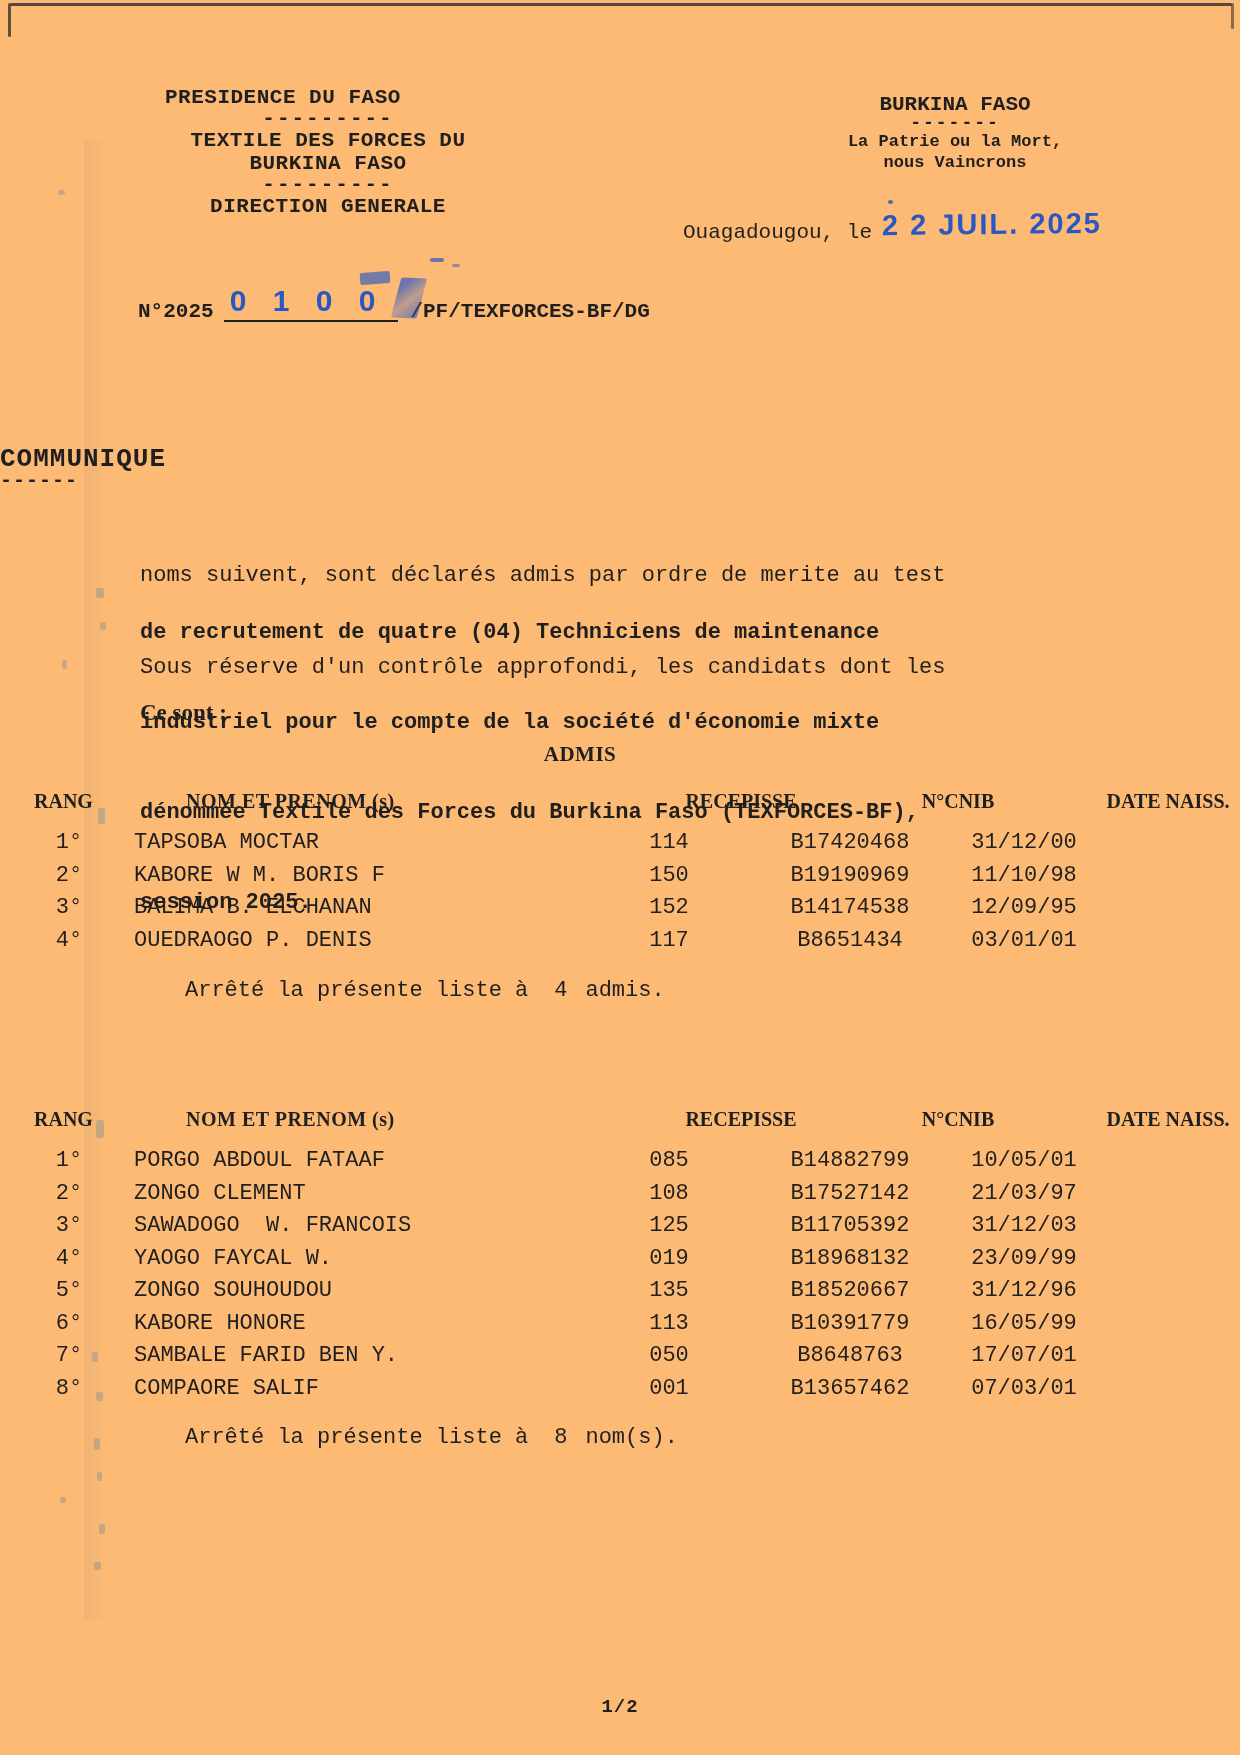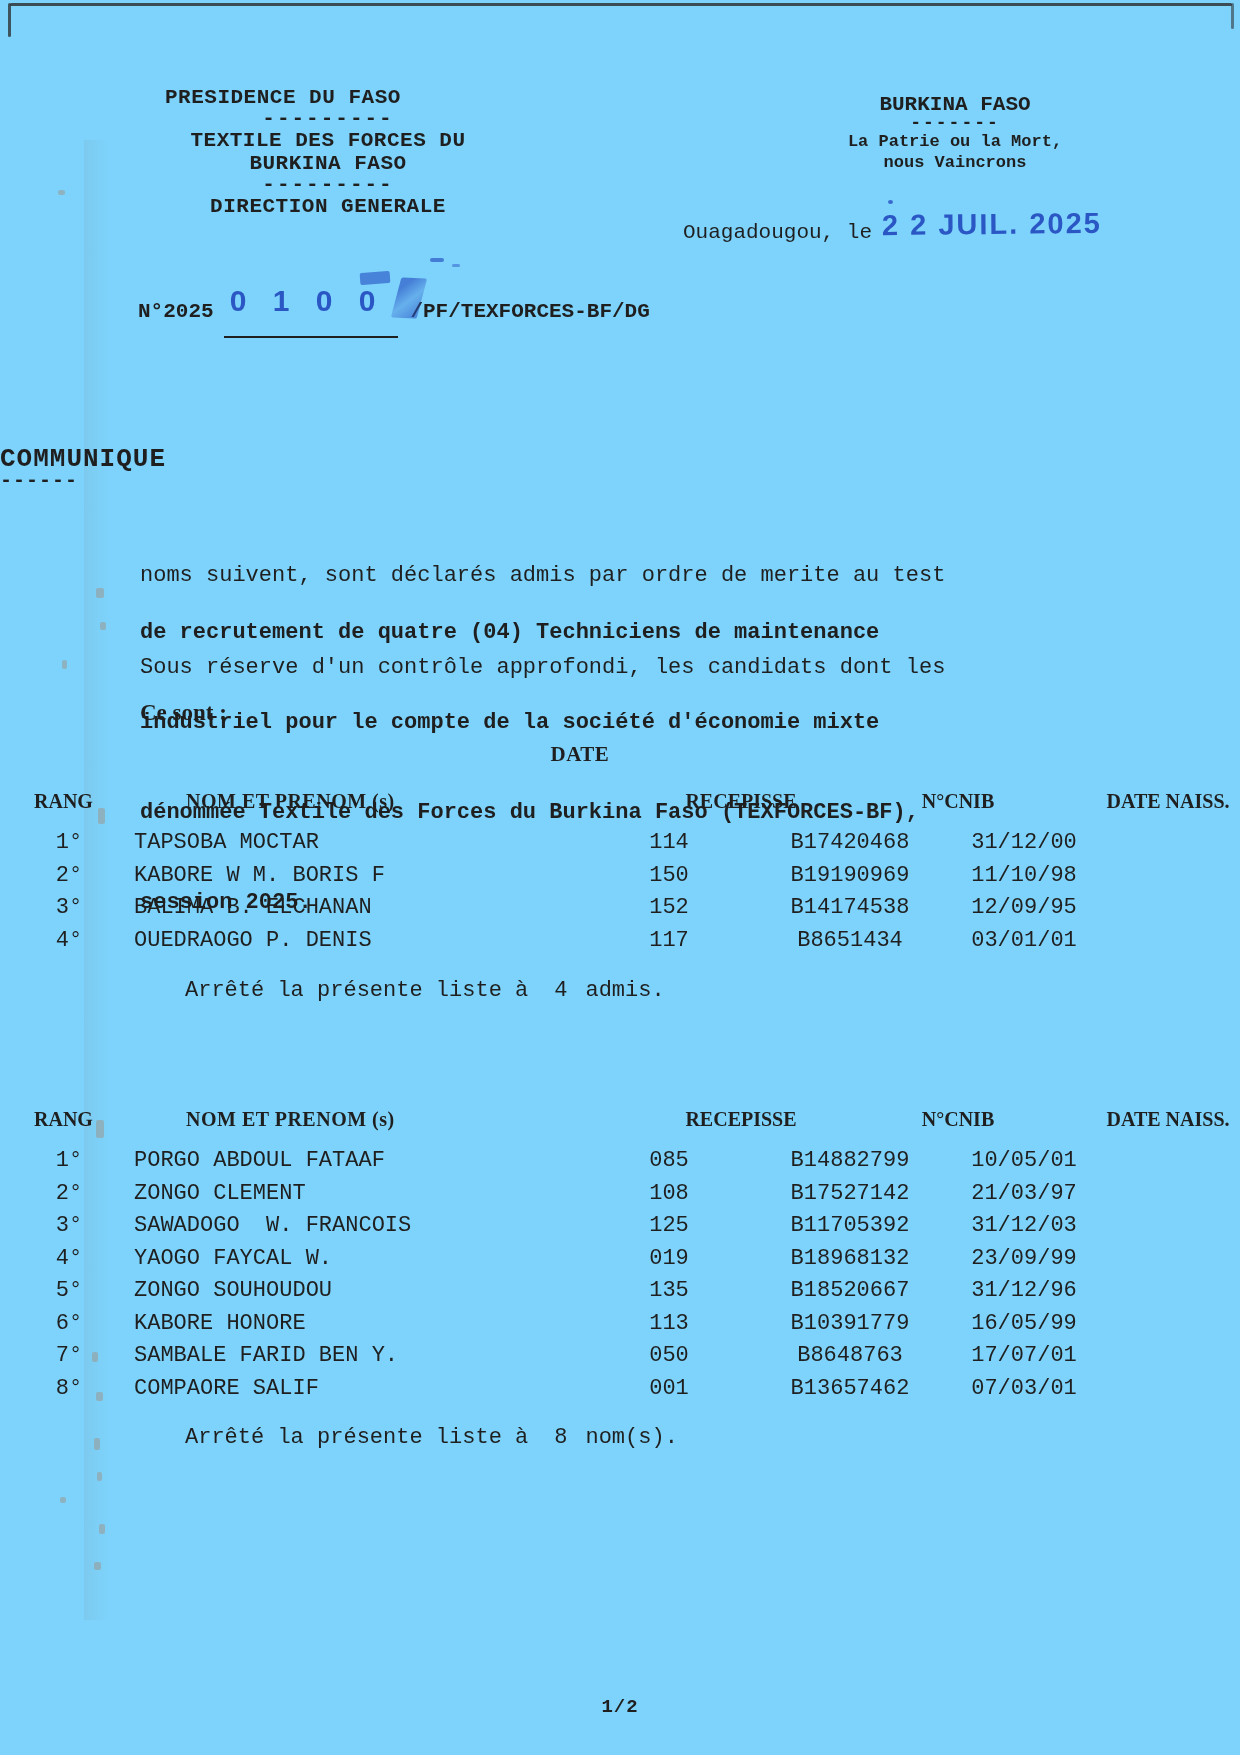--- a/index.html
+++ b/index.html
@@ -1,20 +1,20 @@
 <!DOCTYPE html>
 <html lang="fr"><head>
 <meta charset="utf-8">
 <style>
   html,body{margin:0;padding:0;background:#e9e9e7;}
   .page{
     position:relative;
     width:1240px;height:1755px;
     margin:0 auto;
-    background:#7dd3fc;
+    background:#fdba74;
     overflow:hidden;
     color:#1f1f1f;
     font-family:"Liberation Mono","DejaVu Sans Mono",monospace;
   }
   
   .scan-top{position:absolute;top:3px;left:10px;right:8px;height:3px;background:#2a2a2a;border-radius:3px;opacity:.8;}
   .scan-corner-l{position:absolute;top:3px;left:8px;width:3px;height:34px;background:#2a2a2a;border-radius:3px;opacity:.75;}
   .scan-corner-r{position:absolute;top:3px;right:6px;width:3px;height:26px;background:#2a2a2a;border-radius:3px;opacity:.55;}
   .scan-band{position:absolute;top:140px;left:84px;width:26px;height:1480px;
     background:linear-gradient(90deg,rgba(120,118,110,0.10),rgba(120,118,110,0.03) 60%,transparent);}
@@ -35,21 +35,21 @@
   .stamp-date{
     display:inline-block;margin-left:10px;position:relative;top:-4px;
     font-family:"Liberation Sans","DejaVu Sans",sans-serif;
     font-weight:bold;font-size:29px;letter-spacing:2px;
     color:#2b57c5;transform:rotate(-0.6deg);
   }
   .stamp-dot{position:absolute;top:200px;left:888px;width:5px;height:4px;background:#2b57c5;border-radius:50%;opacity:.85;}
 
   .refline{position:absolute;top:290px;left:138px;font-size:21px;font-weight:bold;white-space:nowrap;}
   .ref-number{
-    display:inline-block;position:relative;top:-6px;margin:0 12px 0 10px;padding:0 14px 18px 6px;
+    display:inline-block;position:relative;top:-6px;margin:0 12px 0 10px;padding:0 14px 2px 6px;
     font-family:"Liberation Sans","DejaVu Sans",sans-serif;
     font-weight:bold;font-size:30px;letter-spacing:9px;color:#2b57c5;
     border-bottom:2px solid #1f1f1f;min-width:110px;
   }
   .ink-smudge{position:absolute;top:278px;left:396px;width:26px;height:40px;
     background:linear-gradient(135deg,rgba(43,87,197,.85) 20%,rgba(43,87,197,.35) 55%,rgba(43,87,197,.8));
     transform:skewX(-12deg) rotate(3deg);border-radius:2px;opacity:.8;}
   .ink-smudge2{position:absolute;top:272px;left:360px;width:30px;height:12px;
     background:rgba(43,87,197,.65);transform:rotate(-4deg);border-radius:2px;}
   .ink-dash1{position:absolute;top:258px;left:430px;width:14px;height:4px;background:rgba(43,87,197,.7);border-radius:2px;}
@@ -151,21 +151,21 @@
   </div>
   <div class="body-text bold-par">
     <div>de recrutement de quatre (04) Techniciens de maintenance</div>
     <div>industriel pour le compte de la société d'économie mixte</div>
     <div>dénommée Textile des Forces du Burkina Faso (TEXFORCES-BF),</div>
     <div>session 2025.</div>
   </div>
 
   <div class="ce-sont serif-b">Ce sont :</div>
 
-  <div class="section-title serif-b st-admis">DATE</div>
+  <div class="section-title serif-b st-admis">ADMIS</div>
   <div class="table t-admis">
     <div class="thead">
       <div class="h-rang">RANG</div>
       <div class="h-nom">NOM ET PRENOM (s)</div>
       <div class="h-recepisse">RECEPISSE</div>
       <div class="h-cnib">N°CNIB</div>
       <div class="h-date">DATE NAISS.</div>
     </div>
     <div>
         <div class="trow">

